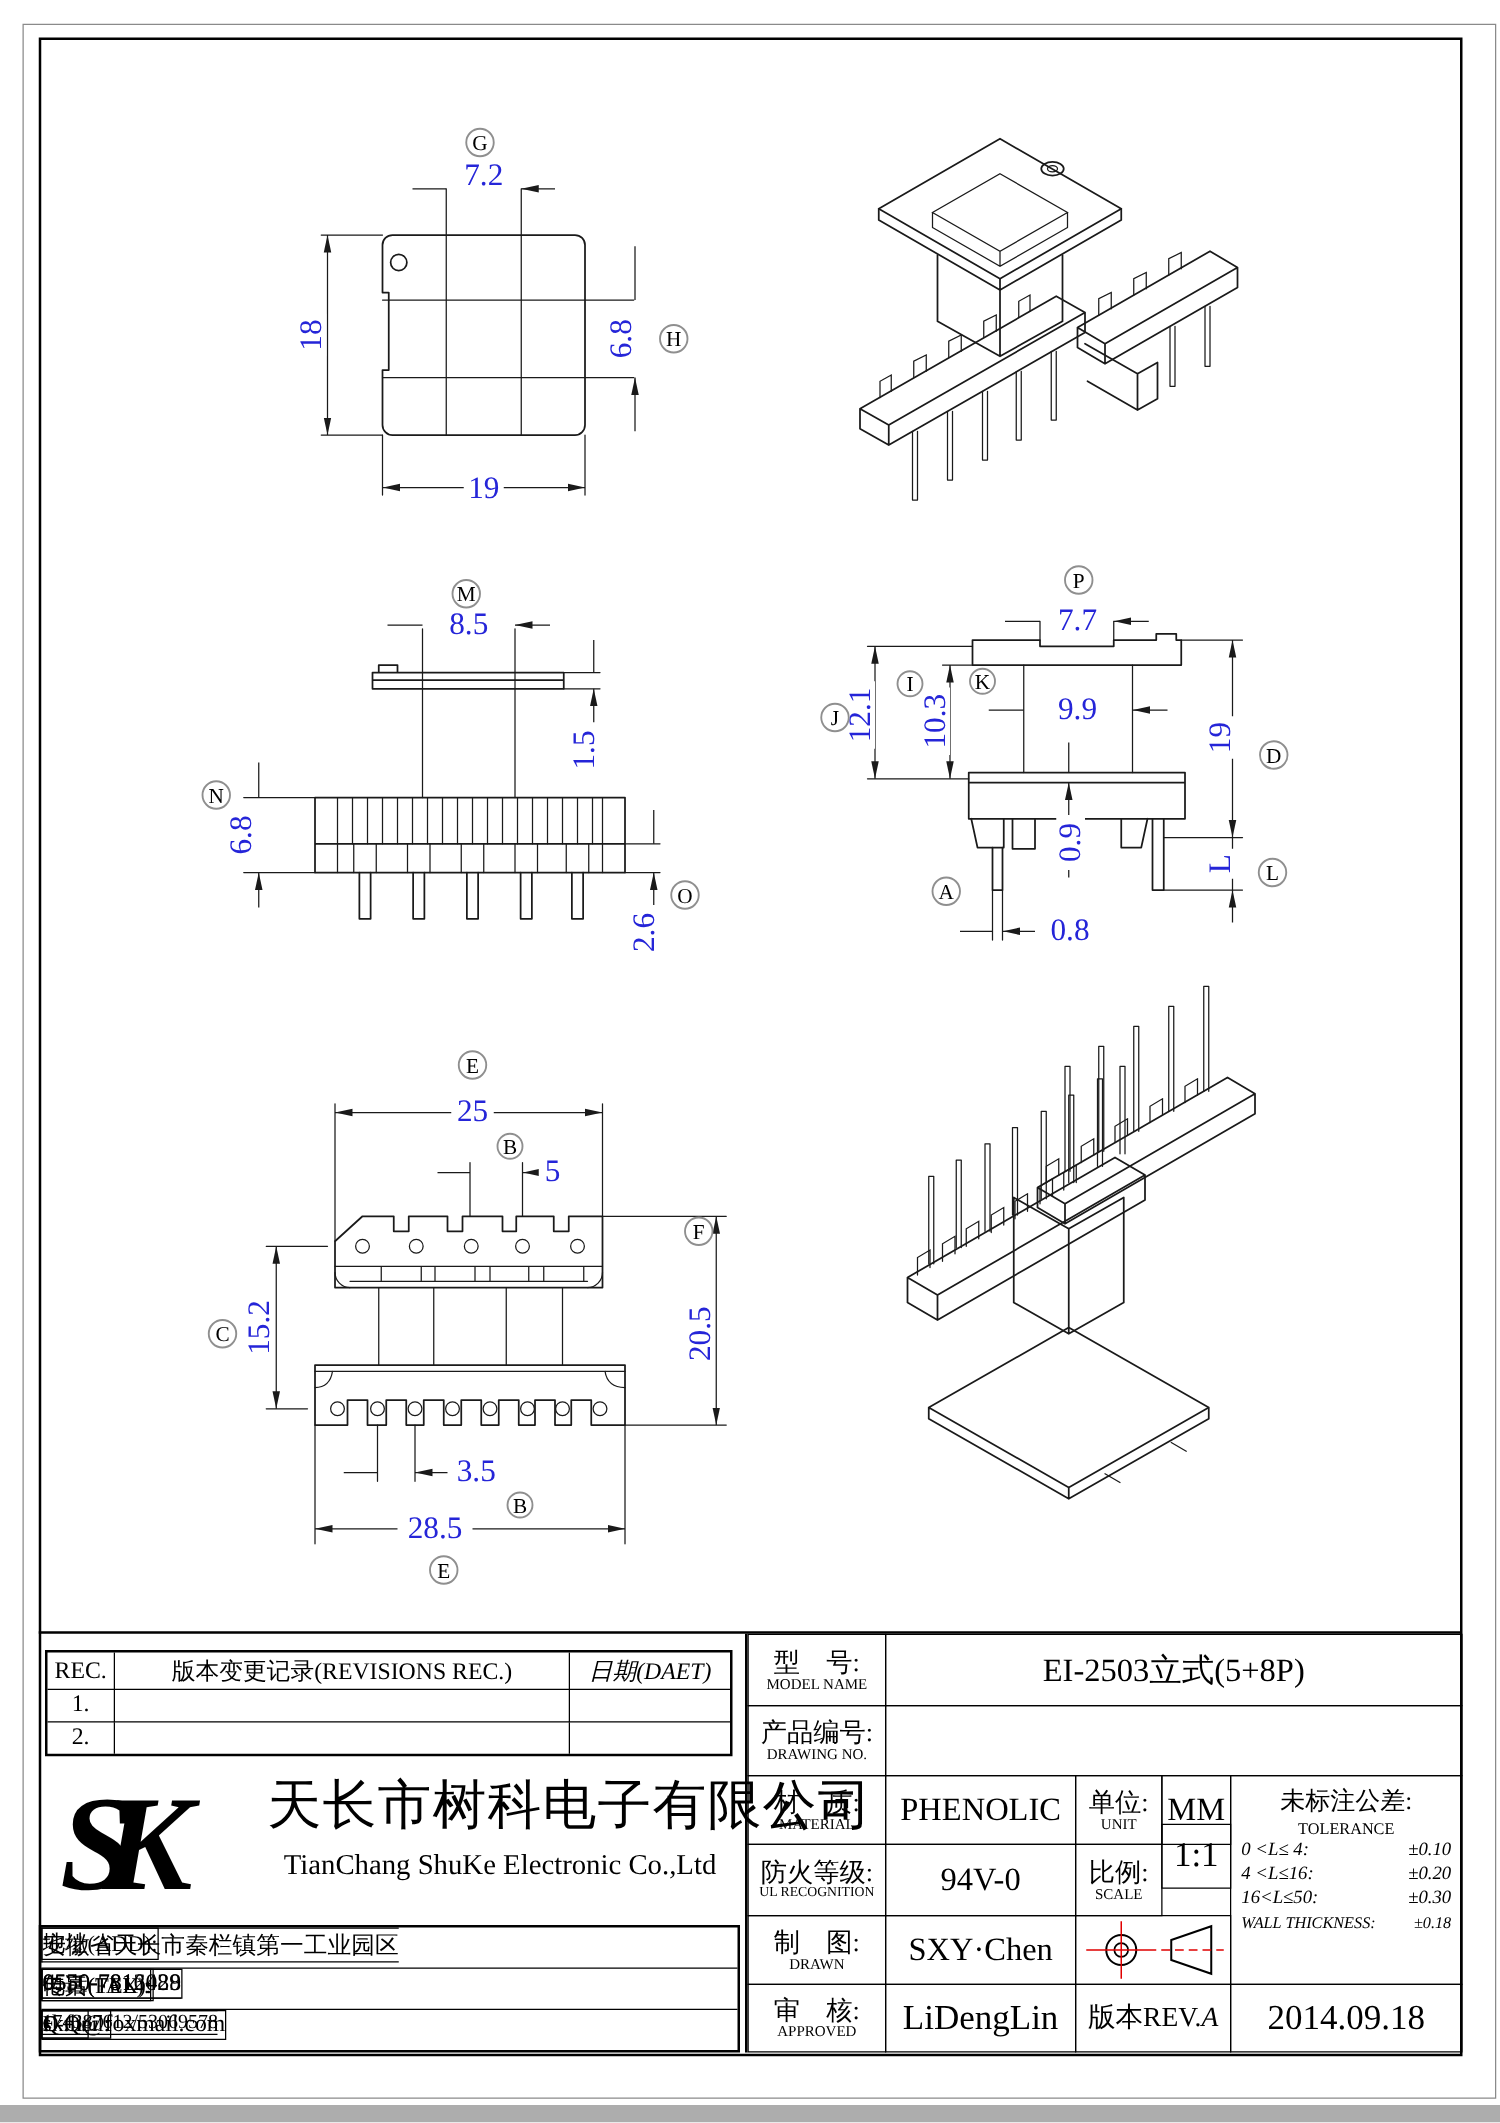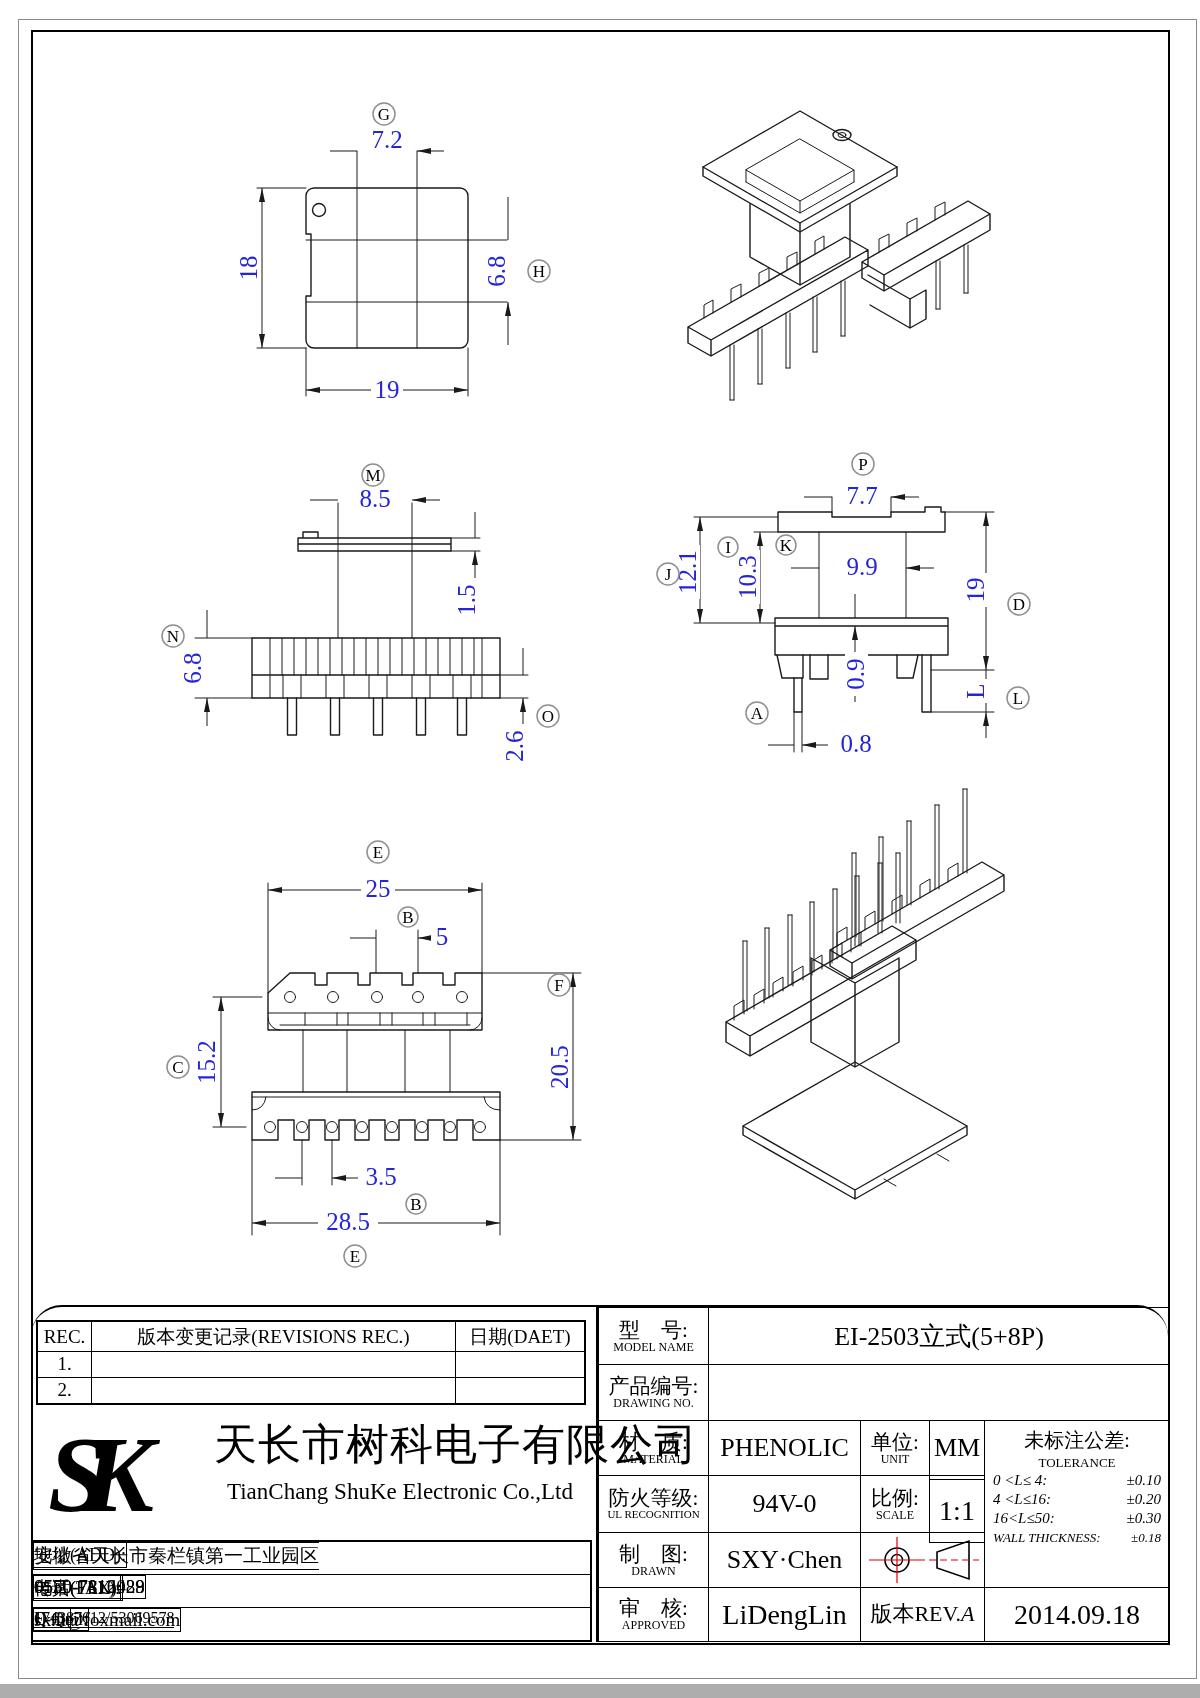--- a/index.html
+++ b/index.html
@@ -10,25 +10,25 @@
   svg{position:absolute;overflow:visible;}
   svg .o{stroke:#1a1a1a;stroke-width:1.4;fill:none;stroke-linejoin:round;stroke-linecap:round;}
   svg .t{stroke:#1a1a1a;stroke-width:1;fill:none;stroke-linecap:round;}
   svg .dl{stroke:#1a1a1a;stroke-width:1;fill:none;}
   svg .bg{fill:#fff;}
   svg text{font-family:"Liberation Serif",serif;}
   svg .dtx{fill:#2525d8;font-size:25px;text-anchor:middle;}
   svg .ltx{fill:#000;font-size:17px;text-anchor:middle;}
   svg .lc{stroke:#8f8f8f;stroke-width:1.5;fill:none;}
   
-  .tb{position:absolute;left:31px;top:1305px;width:1137px;height:338px;border-top:2px solid #000;border-radius:31px;}
+  .tb{position:absolute;left:31px;top:1305px;width:1137px;height:338px;border-top:2px solid #000;}
   .tb *{box-sizing:border-box;}
   .rec-table{position:absolute;left:5px;top:13px;width:550px;height:85px;border:2px solid #000;display:grid;grid-template-columns:54px 1fr 128px;grid-template-rows:30px 1fr 1fr;}
   .rec-table>div{border-right:1px solid #000;border-bottom:1px solid #000;display:flex;align-items:center;justify-content:center;font-size:19px;}
-  .rec-table>div:nth-child(3n){border-right:none;}
+  .rec-table>div:nth-child(3n){border-right:none;font-style:italic;}
   .rec-table>div:nth-child(n+7){border-bottom:none;}
   .logo-area{position:absolute;left:5px;top:100px;width:550px;height:133px;}
   .sk-logo{position:absolute;left:18px;top:8px;width:160px;height:116px;}
   .co-names{position:absolute;left:178px;top:6px;width:372px;height:120px;text-align:center;}
   .co-cn{font-size:43px;color:#000;letter-spacing:1px;white-space:nowrap;line-height:64px;}
   .co-en{font-size:23px;color:#000;white-space:nowrap;line-height:30px;}
   .contact{position:absolute;left:0;top:233px;width:561px;height:102px;border:2px solid #000;}
   .contact .row{display:grid;height:33px;border-bottom:1px solid #000;}
   .contact .row:last-child{height:32px;border-bottom:none;}
   .contact .row.r1{grid-template-columns:99px 1fr;}
@@ -386,21 +386,21 @@
     <div class="cell val26" style="left:331px;top:113px;width:56px;height:56px">MM</div>
     <div class="cell labcell" style="left:0;top:168px;width:111px;height:58px">
       <span class="labcn">防火等级:</span>
       <span class="laben" style="font-size:11px">UL RECOGNITION</span>
     </div>
     <div class="cell val26" style="left:110px;top:168px;width:153px;height:58px">94V-0</div>
     <div class="cell labcell" style="left:262px;top:168px;width:70px;height:58px">
       <span class="labcn">比例:</span>
       <span class="laben">SCALE</span>
     </div>
-    <div class="cell val28" style="left:331px;top:172px;width:56px;height:64px">1:1</div>
+    <div class="cell val28" style="left:331px;top:152px;width:56px;height:52px">1:1</div>
     <div class="cell labcell" style="left:0;top:225px;width:111px;height:56px">
       <span class="labcn">制　图:</span>
       <span class="laben">DRAWN</span>
     </div>
     <div class="cell val26" style="left:110px;top:225px;width:153px;height:56px">SXY·Chen</div>
     <div class="cell" style="left:262px;top:225px;width:125px;height:56px">
       <svg width="123" height="54" viewBox="0 0 123 54">
         <circle cx="36" cy="27" r="12" fill="none" stroke="#000" stroke-width="1.6"></circle>
         <circle cx="36" cy="27" r="5.5" fill="none" stroke="#000" stroke-width="1.4"></circle>
         <path d="M8,27 H64 M36,4 V50" stroke="#e00000" stroke-width="1.2" fill="none"></path>

